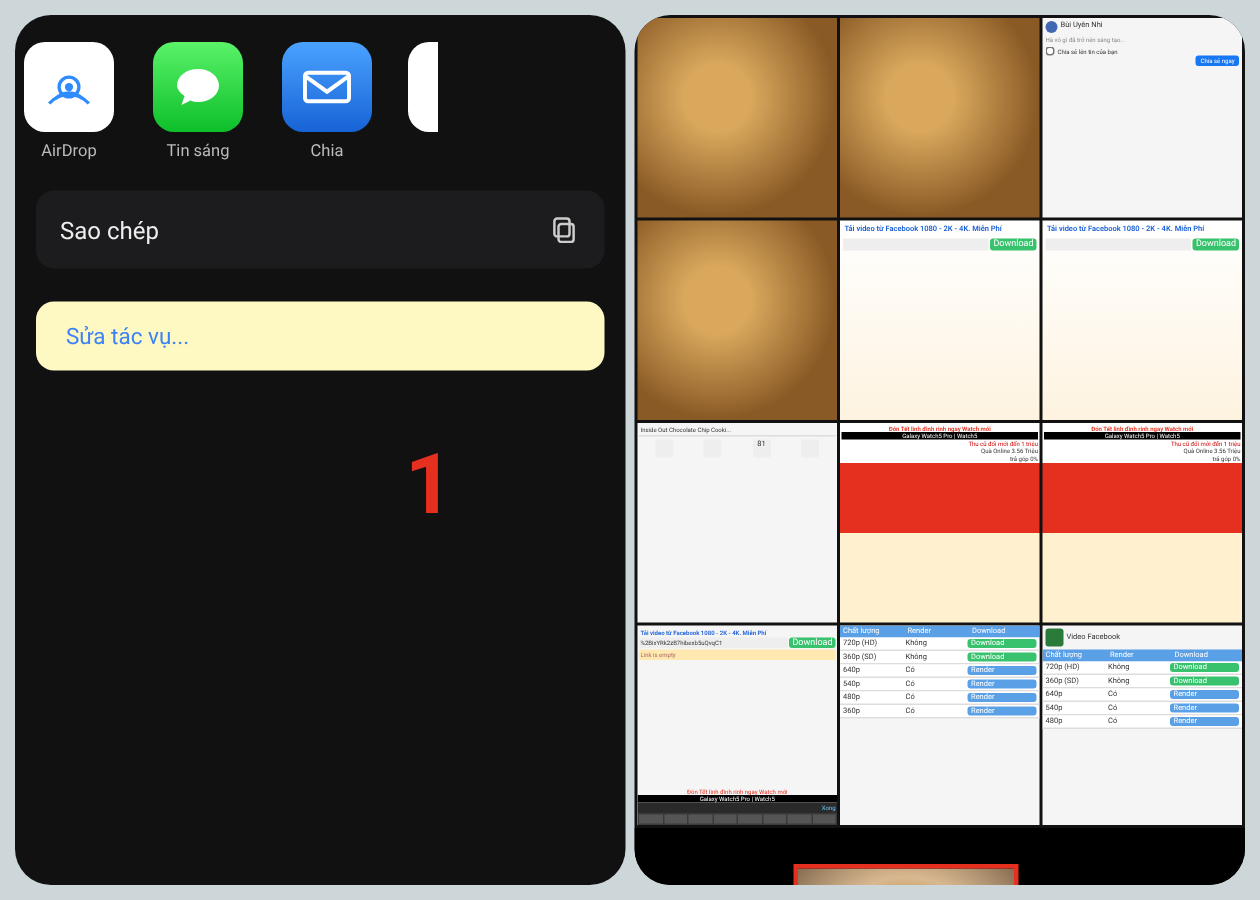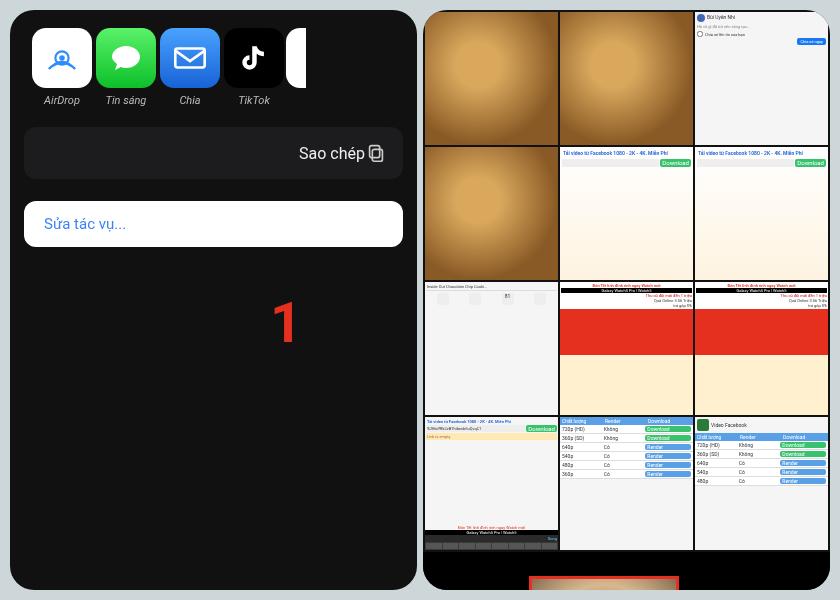--- a/index.html
+++ b/index.html
@@ -1,37 +1,37 @@
 <!DOCTYPE html>
 <html><head>
 <meta charset="utf-8">
 <style>
   * { margin: 0; padding: 0; box-sizing: border-box; font-family: -apple-system, BlinkMacSystemFont, "Segoe UI", Roboto, sans-serif; }
   body { background: #cdd7da; width: 840px; height: 600px; overflow: hidden; }
   .wrap { display: flex; width: 840px; height: 600px; padding: 10px; gap: 6px; }
   .phone { flex: 1; background: #111; border-radius: 24px; overflow: hidden; position: relative; }
 
   
-  .share-apps { display: flex; padding: 18px 20px 12px 20px; font-style: italic; }
+  .share-apps { display: flex; gap: 22px; padding: 18px 20px 12px 4px; }
   .app { display: flex; flex-direction: column; align-items: center; gap: 6px; width: 64px; }
   .app-icon { width: 60px; height: 60px; border-radius: 14px; display: flex; align-items: center; justify-content: center; }
   .app-label { color: #bbb; font-size: 11px; text-align: center; white-space: nowrap; }
   .airdrop { background: #fff; }
   .airdrop svg { width: 44px; height: 44px; }
   .messages { background: linear-gradient(#5af269,#0dbf2a); color:#fff; font-size:40px; }
   .mail { background: linear-gradient(#4aa2ff,#1763d6); color:#fff; }
   .tiktok { background: #000; color:#fff; }
   .extra { background: #fff; width: 20px; border-radius: 14px 0 0 14px; height:60px; }
 
   .action-card { background: #1c1c1e; margin: 8px 14px 0 14px; border-radius: 12px; overflow: hidden; }
   .action-row { display: flex; align-items: center; justify-content: space-between; padding: 15px 16px; color: #eee; font-size: 16px; border-top: 1px solid #2a2a2c; }
-  .action-row:first-child { border-top: none; justify-content: flex-end; }
+  .action-row:first-child { border-top: none; }
   .action-row .ic { width: 22px; height: 22px; color: #ccc; }
   .highlight-row { outline: 3px solid #e53020; outline-offset: -2px; border-radius: 8px; }
-  .edit-link { color: #3b82f6; font-size: 15px; padding: 14px 20px; margin: 14px 14px 0 14px; background:#ffffff; border-radius:12px; }
+  .edit-link { color: #3b82f6; font-size: 15px; padding: 14px 20px; margin: 14px 14px 0 14px; background:#fef9c3; border-radius:12px; }
 
   .annot-1 { position: absolute; color: #e53020; font-size: 56px; font-weight: 700; left: 260px; top: 280px; }
 
   
   .photos-grid { display: grid; grid-template-columns: 1fr 1fr 1fr; gap: 2px; padding: 2px; }
   .thumb { background: #333; aspect-ratio: 1/1; overflow: hidden; font-size: 6px; color:#333; position:relative; }
   .thumb.white { background: #f5f5f5; }
   .thumb.cookie { background: radial-gradient(circle at 40% 40%, #d9a85d 20%, #8a5a26 70%); }
   .thumb.fbss { background: linear-gradient(#fff,#fef3e0); }
   .thumb.ad { background: linear-gradient(#fff 0 20%, #e53020 20% 55%, #fff0d0 55% 100%); }
@@ -76,28 +76,20 @@
       </div>
       <div class="app">
         <div class="app-icon mail">
           <svg viewBox="0 0 40 40" width="42" height="42">
               <rect x="6" y="11" width="28" height="18" rx="2" fill="none" stroke="#fff" stroke-width="2.5"></rect>
               <path d="M6 13l14 10 14-10" fill="none" stroke="#fff" stroke-width="2.5"></path>
             </svg>
         </div>
         <div class="app-label">Chia</div>
       </div>
-      <div class="app">
-        <div class="app-icon tiktok">
-          <svg viewBox="0 0 40 40" width="36" height="36">
-              <path d="M23 7c1 4 4 6 8 6v5c-3 0-6-1-8-3v10a8 8 0 1 1-8-8v5a3 3 0 1 0 3 3V7h5z" fill="#fff"></path>
-            </svg>
-        </div>
-        <div class="app-label">TikTok</div>
-      </div>
       <div class="extra"></div>
     </div>
 
     <div class="action-card">
       <div class="action-row">
         <span>Sao chép</span>
         <svg class="ic" viewBox="0 0 24 24" fill="none" stroke="currentColor" stroke-width="1.8">
             <rect x="8" y="8" width="11" height="13" rx="2"></rect>
             <rect x="5" y="4" width="11" height="13" rx="2"></rect>
           </svg>

